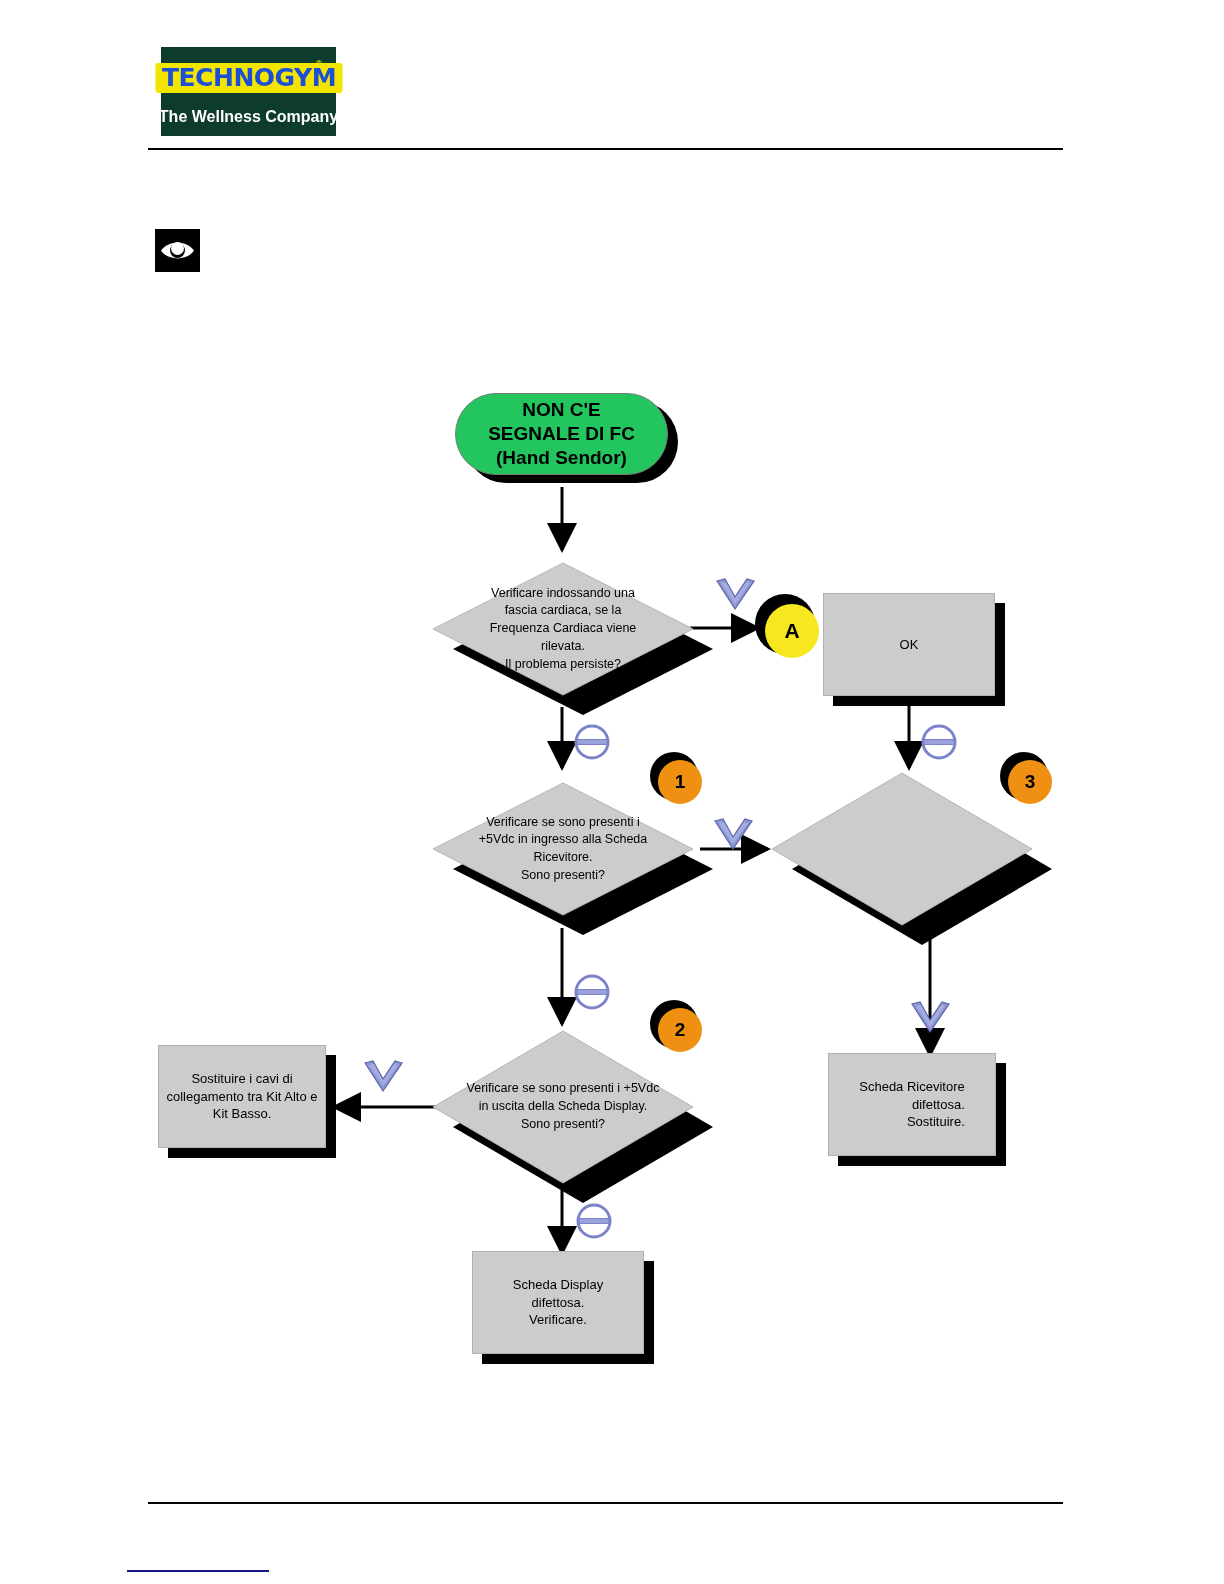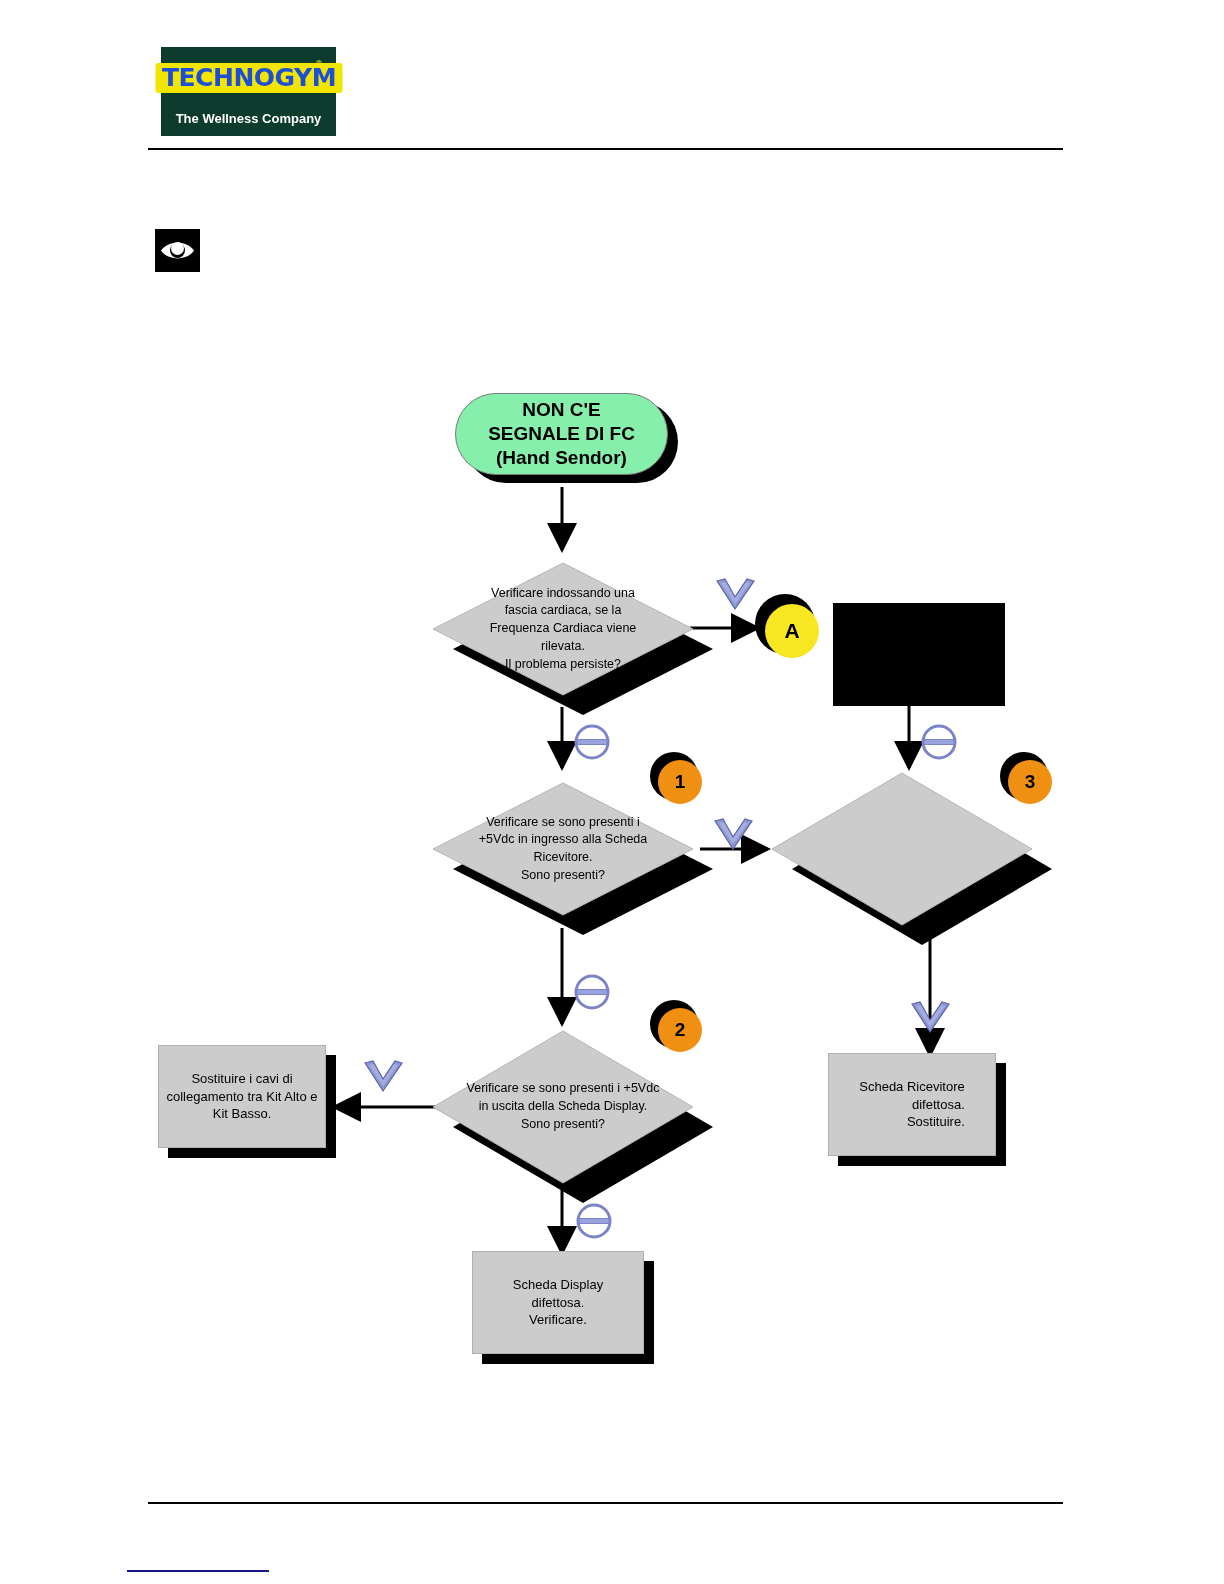--- a/index.html
+++ b/index.html
@@ -54,21 +54,21 @@
     color: #f2e500;
     font-size: 8px;
     font-family: "DejaVu Sans", sans-serif;
   }
   .logo-tagline {
     position: absolute;
     left: 50%;
     bottom: 9px;
     transform: translateX(-50%);
     color: #ffffff;
-    font-size: 13px;
+    font-size: 16px;
     font-weight: bold;
     white-space: nowrap;
     font-family: "Liberation Sans", sans-serif;
   }
   .header-rule {
     position: absolute;
     left: 148px;
     top: 148px;
     width: 915px;
     height: 2px;
@@ -116,21 +116,21 @@
   .node {
     position: absolute;
     box-sizing: border-box;
   }
   .shadow {
     position: absolute;
     background: #000000;
   }
 
   .terminator {
-    background: #86efac;
+    background: #22c55e;
     border: 1px solid #7a7a7a;
     border-radius: 42px;
     display: flex;
     align-items: center;
     justify-content: center;
     text-align: center;
     font-weight: bold;
     font-size: 19px;
     color: #000000;
     line-height: 1.28;
@@ -268,20 +268,21 @@
       <svg width="40" height="34" viewBox="0 0 40 34">
         <path d="M2,4 L10,2 L20,20 L32,2 L39,4 L20,32 Z" fill="#8d97d4" stroke="#5a63a8" stroke-width="1.2"></path>
         <path d="M6,6 L11,5 L20,21 L31,5 L35,6 L20,27 Z" fill="#b8c0e8" opacity="0.55"></path>
       </svg>
     </div>
 
     <div class="conn-shadow" style="left:755px; top:594px; width:60px; height:60px;"></div>
     <div class="conn-circle conn-yellow" style="left:765px; top:604px; width:54px; height:54px;">A</div>
 
     <div class="shadow node" style="left:833px; top:603px; width:172px; height:103px;"></div>
+    <div class="node procbox flow-text" style="left:823px; top:593px; width:172px; height:103px;">OK</div>
 
     <div class="mark" style="left:573px; top:723px; width:38px; height:38px;">
       <svg width="38" height="38" viewBox="0 0 38 38">
         <circle cx="19" cy="19" r="16" fill="#ffffff" stroke="#7b84c8" stroke-width="3"></circle>
         <rect x="4" y="16.5" width="30" height="5" fill="#9aa2dd" stroke="#7b84c8" stroke-width="1"></rect>
       </svg>
     </div>
 
     <div class="conn-shadow" style="left:650px; top:752px; width:48px; height:48px;"></div>
     <div class="conn-circle conn-orange" style="left:658px; top:760px; width:44px; height:44px;">1</div>

